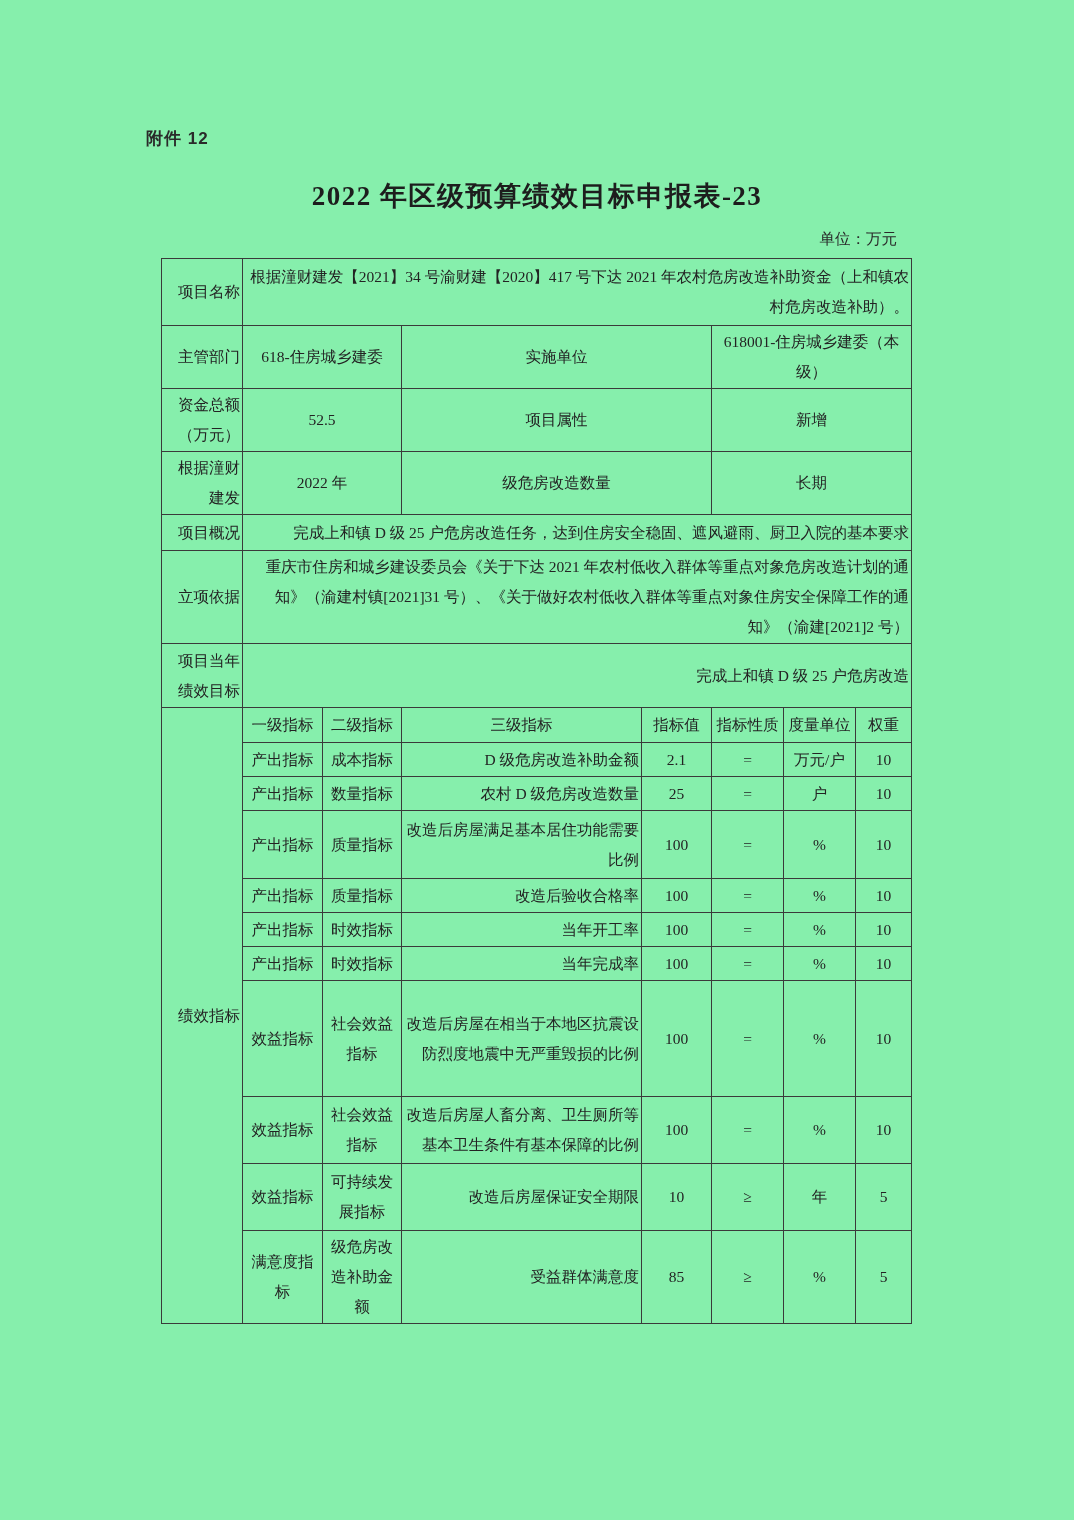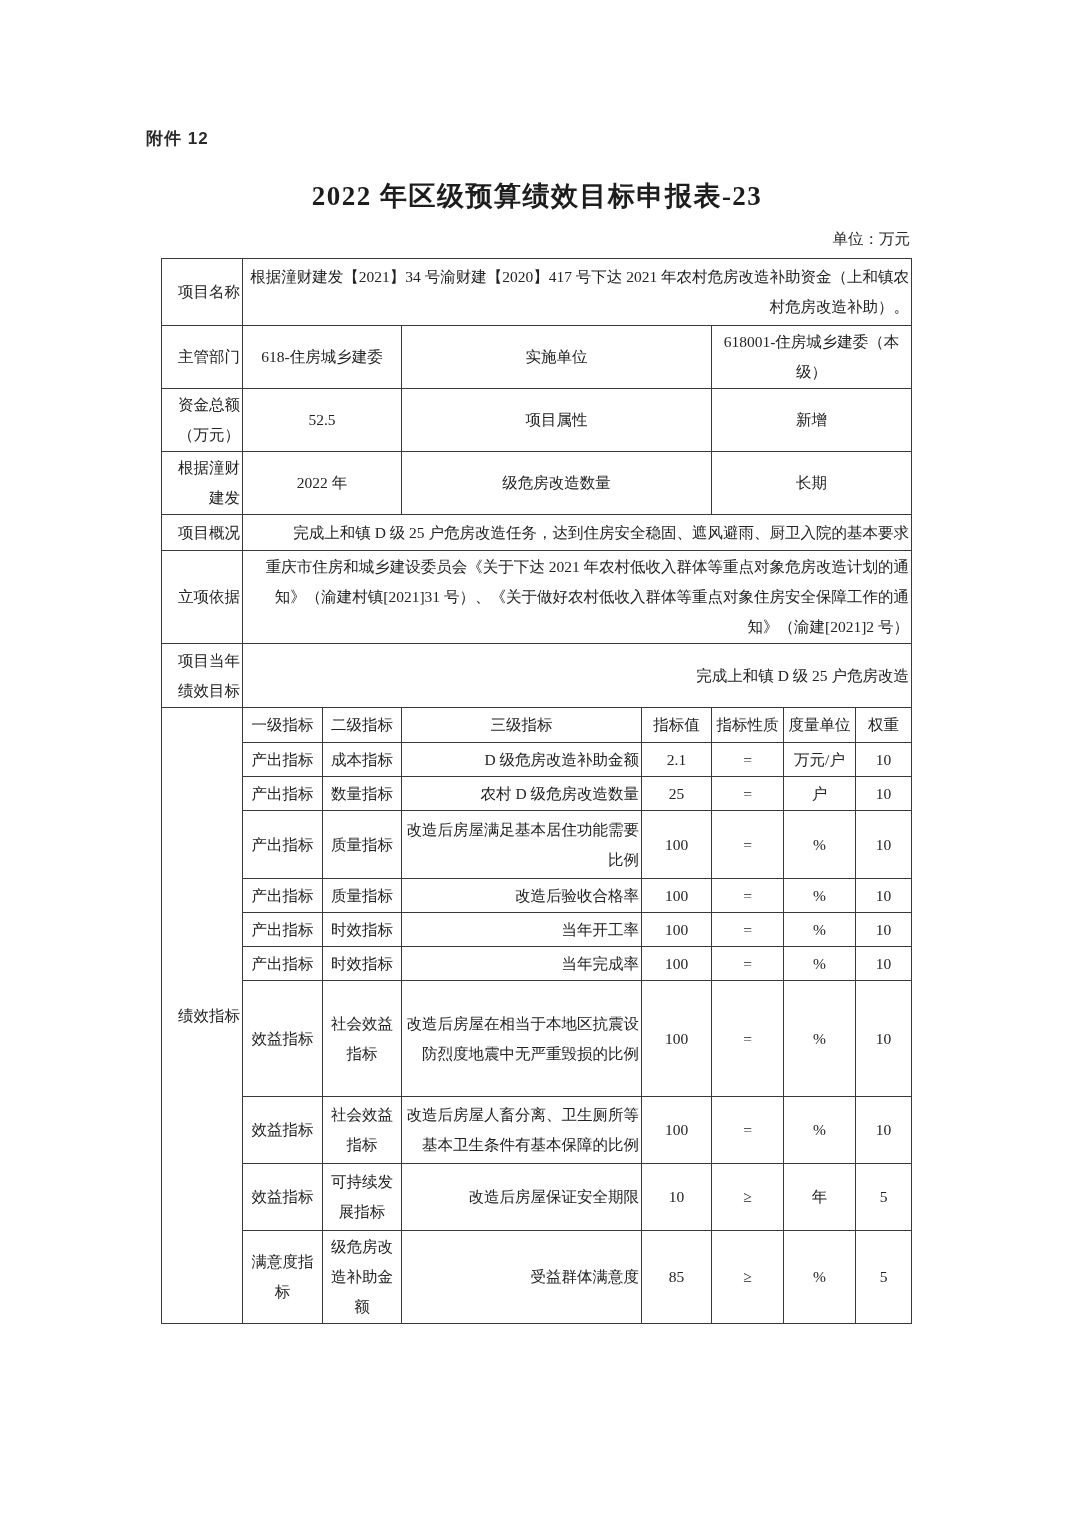--- a/index.html
+++ b/index.html
@@ -1,38 +1,38 @@
 <!DOCTYPE html>
 <html lang="zh"><head>
 <meta charset="utf-8">
 <style>
   html,body{margin:0;padding:0;background:#e8e8e8;}
   .page{
     position:relative;
     width:1074px;height:1520px;
     margin:0 auto;
-    background:#ffffff;
+    background:#86efac;
     font-family:"Liberation Serif","DejaVu Serif",serif;
     color:#232323;
     overflow:hidden;
   }
   .attachment{
     position:absolute;left:146px;top:127px;
     font-family:"Liberation Sans","DejaVu Sans",sans-serif;
     font-size:17px;font-weight:600;color:#2a2a2a;
     letter-spacing:1px;
   }
   .title{
     position:absolute;left:0;top:178px;width:100%;
     margin:0;text-align:center;
     font-size:27px;font-weight:bold;color:#1d1d1d;
     letter-spacing:1.5px;
   }
   .unit-note{
-    position:absolute;top:229px;right:164px;
+    position:absolute;top:229px;right:177px;
     font-size:15.5px;color:#2a2a2a;
   }
   table.decl{
     position:absolute;left:161px;top:258px;
     width:750px;
     border-collapse:collapse;table-layout:fixed;
   }
   table.decl td{
     border:1px solid #3a3a3a;
     font-size:15.5px;

